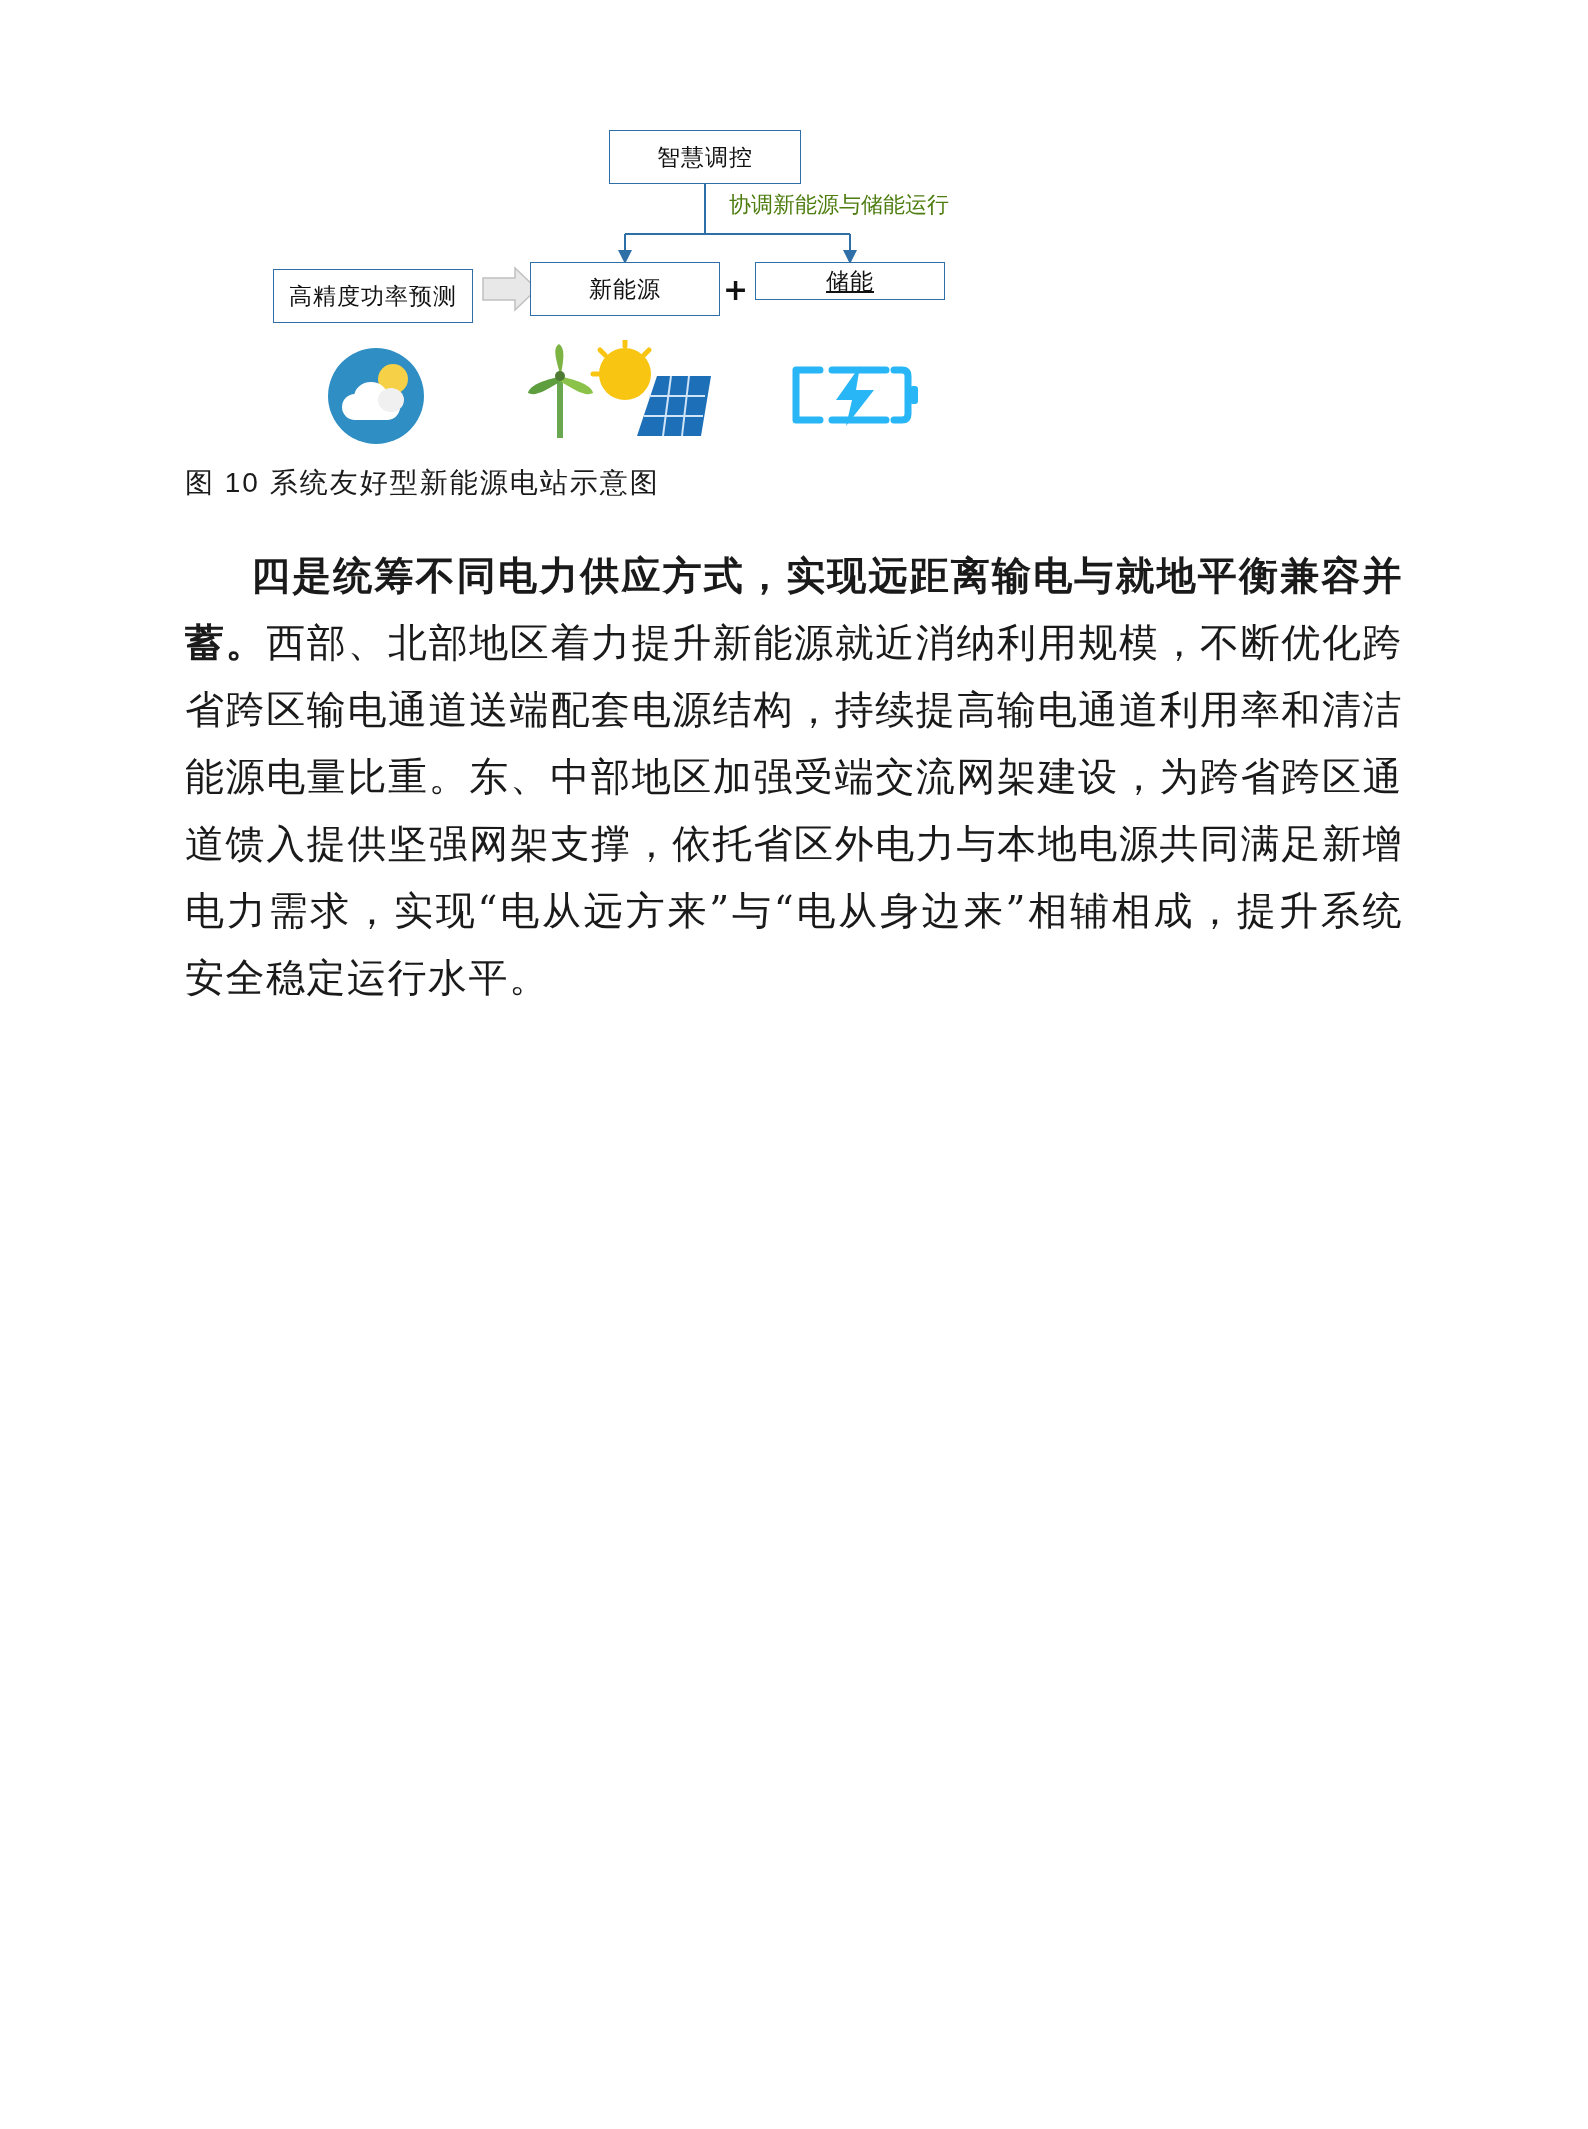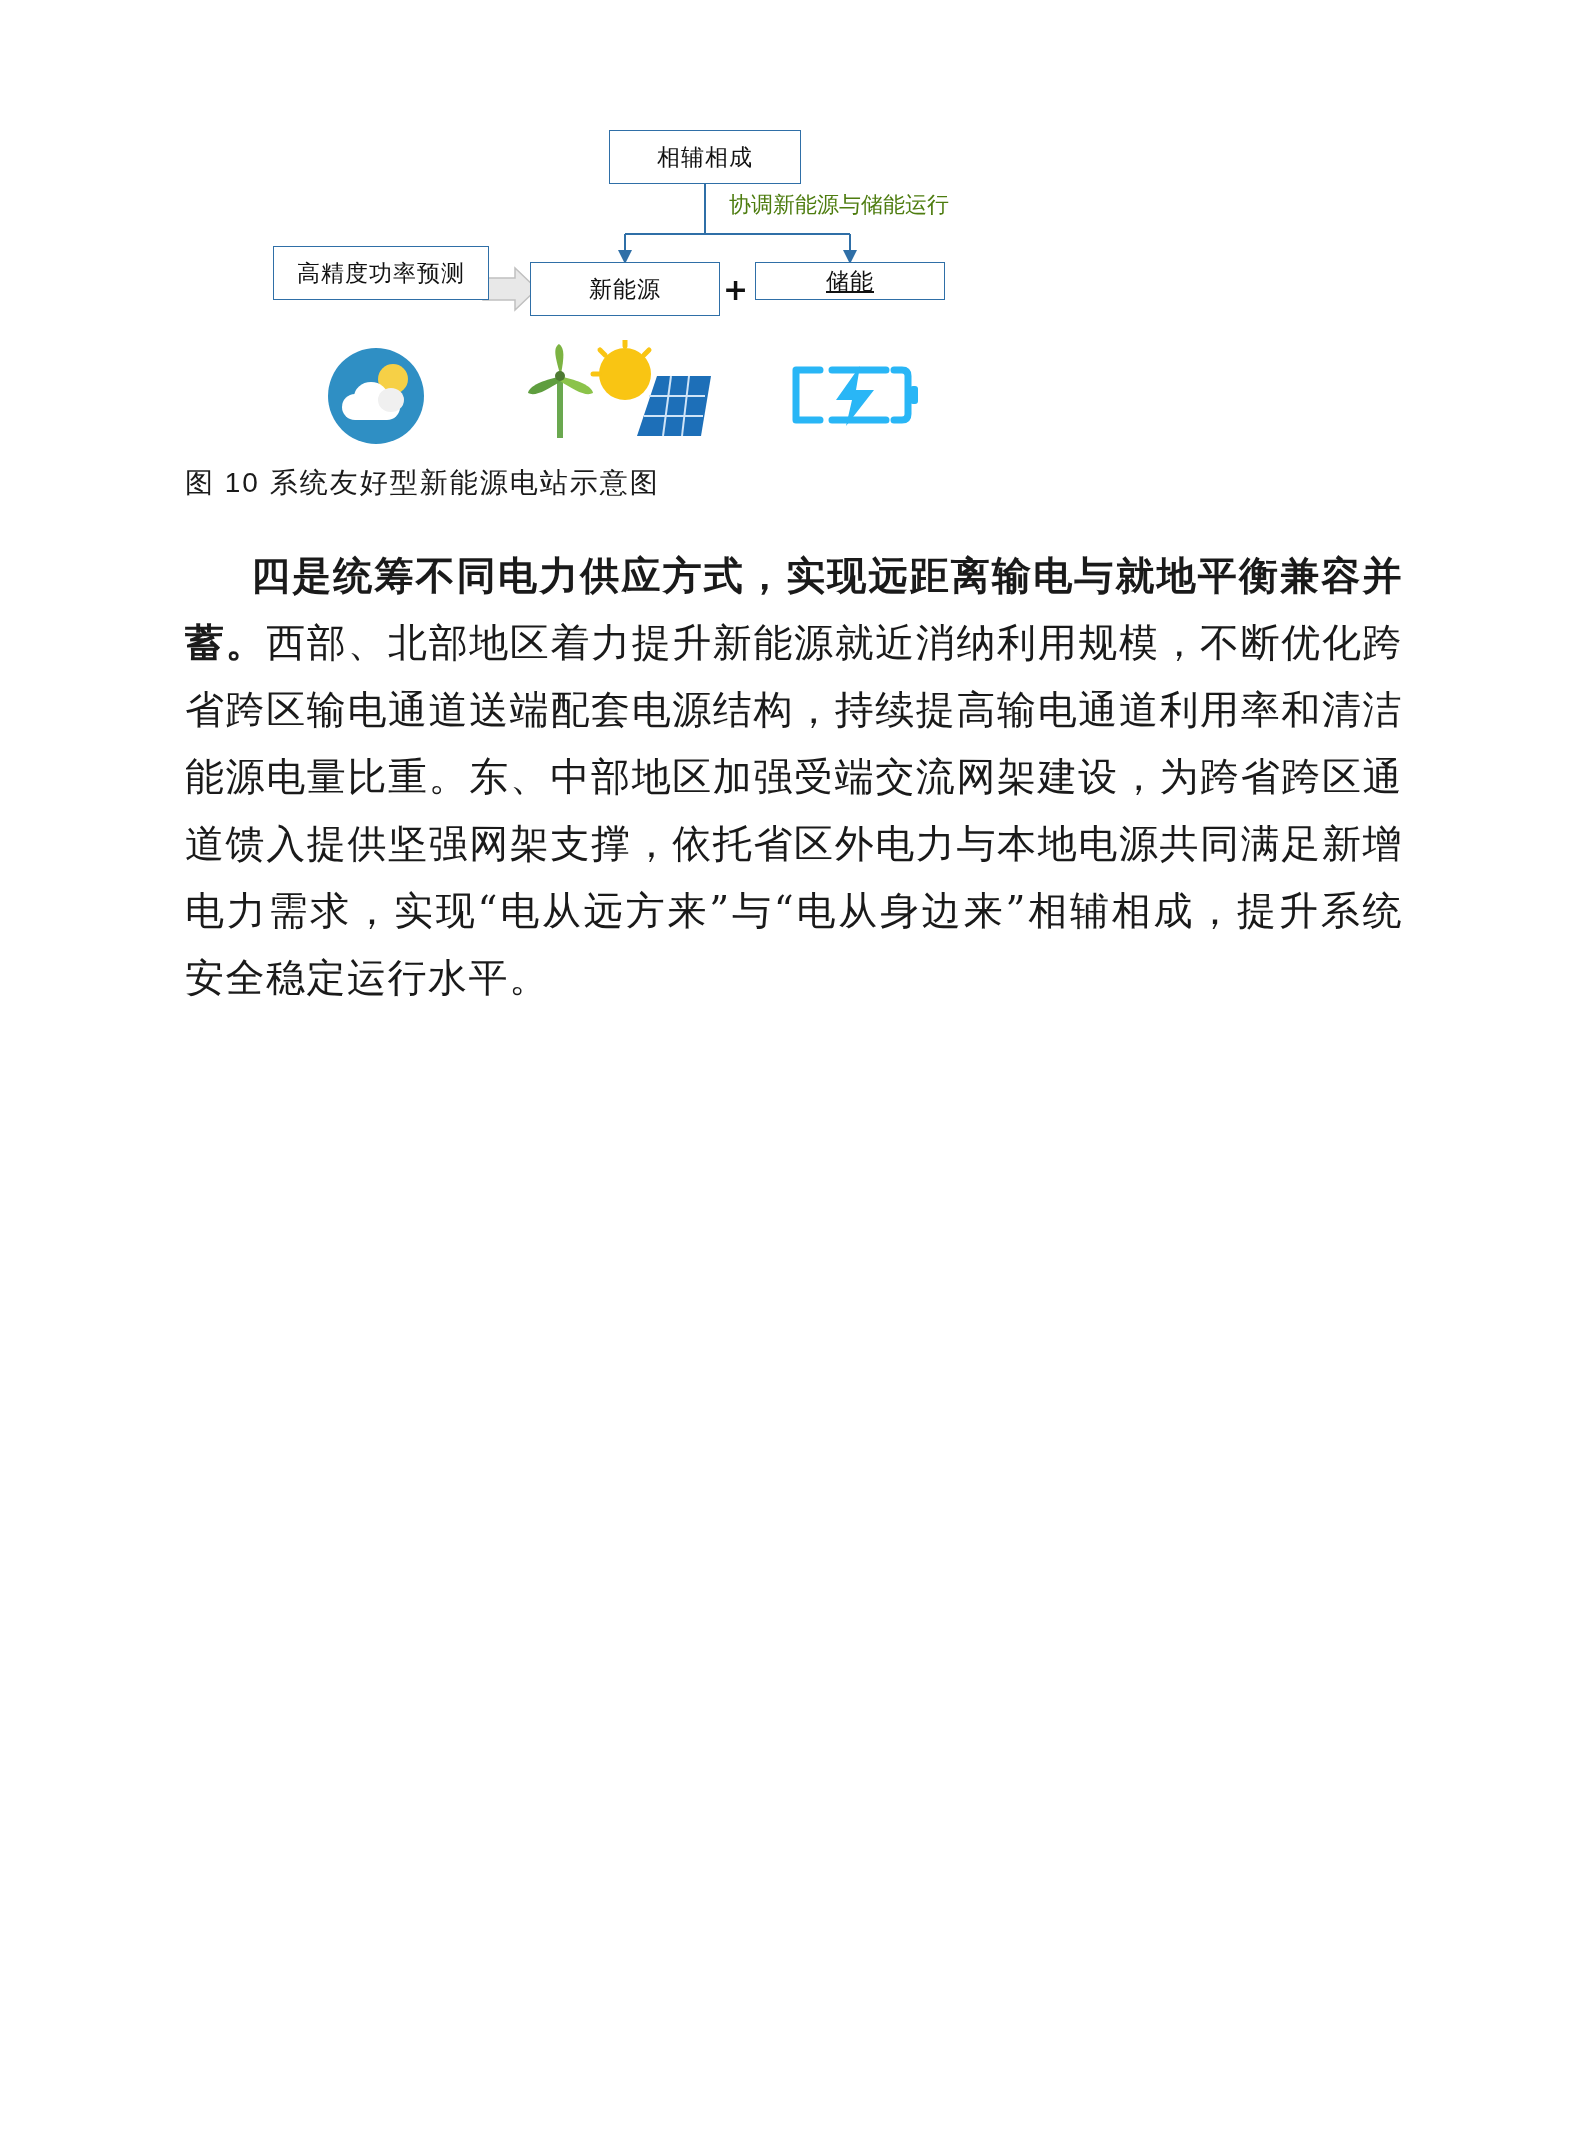--- a/index.html
+++ b/index.html
@@ -41,21 +41,21 @@
     background: #ffffff;
     font-family: "DejaVu Sans", "Liberation Sans", sans-serif;
     font-size: 23px;
     color: #111111;
     display: flex;
     align-items: center;
     justify-content: center;
     letter-spacing: 1px;
   }
   #node-smart      { left: 424px; top: 18px;  width: 192px; height: 54px; }
-  #node-forecast   { left: 88px;  top: 134px; width: 216px; height: 54px; }
+  #node-forecast   { left: 88px;  top: 157px; width: 200px; height: 54px; }
   #node-newenergy  { left: 345px; top: 150px; width: 190px; height: 54px; }
   #node-storage    { left: 570px; top: 150px; width: 190px; height: 38px; text-decoration: underline; }
 
   .edge-label {
     position: absolute;
     left: 544px;
     top: 78px;
     font-family: "DejaVu Sans", "Liberation Sans", sans-serif;
     font-size: 22px;
     color: #4d7c0f;
@@ -171,21 +171,21 @@
 
         <line x1="440" y1="122" x2="440" y2="142" stroke="#2f6fa7" stroke-width="2"></line>
         <polygon points="440,152 433,138 447,138" fill="#2f6fa7"></polygon>
 
         <line x1="665" y1="122" x2="665" y2="142" stroke="#2f6fa7" stroke-width="2"></line>
         <polygon points="665,152 658,138 672,138" fill="#2f6fa7"></polygon>
 
         <polygon points="298,166 330,166 330,156 352,177 330,198 330,188 298,188" fill="#e8e8e8" stroke="#c0c0c0" stroke-width="1.5"></polygon>
       </svg>
 
-      <div class="node" id="node-smart">相辅相成</div>
+      <div class="node" id="node-smart">智慧调控</div>
       <div class="node" id="node-forecast">高精度功率预测</div>
       <div class="node" id="node-newenergy">新能源</div>
       <div class="node" id="node-storage">储能</div>
 
       <div class="edge-label">协调新能源与储能运行</div>
       <div class="plus-sign">+</div>
 
       <div class="icon-cloud">
         <div class="sun"></div>
         <div class="cloud1"></div>

